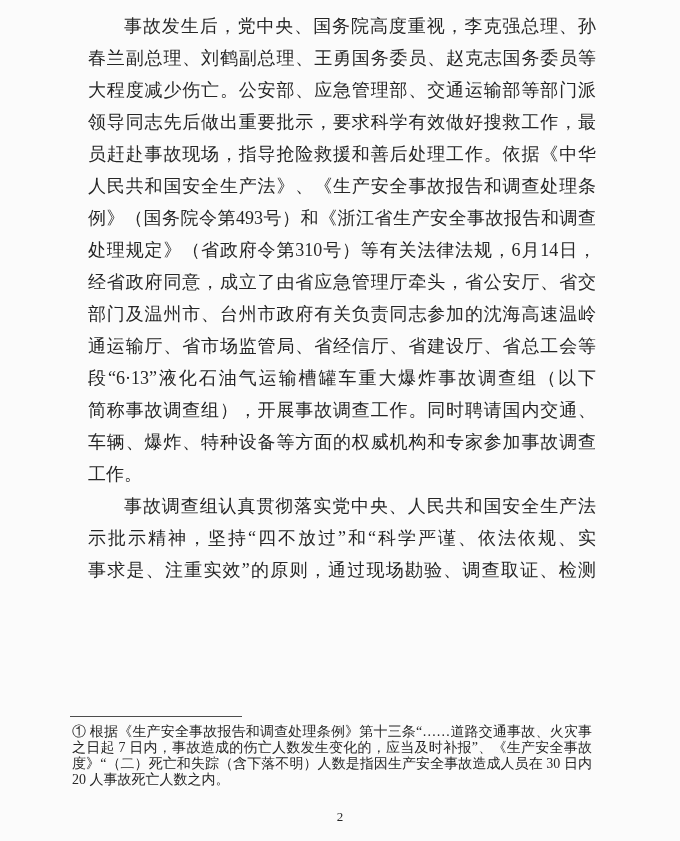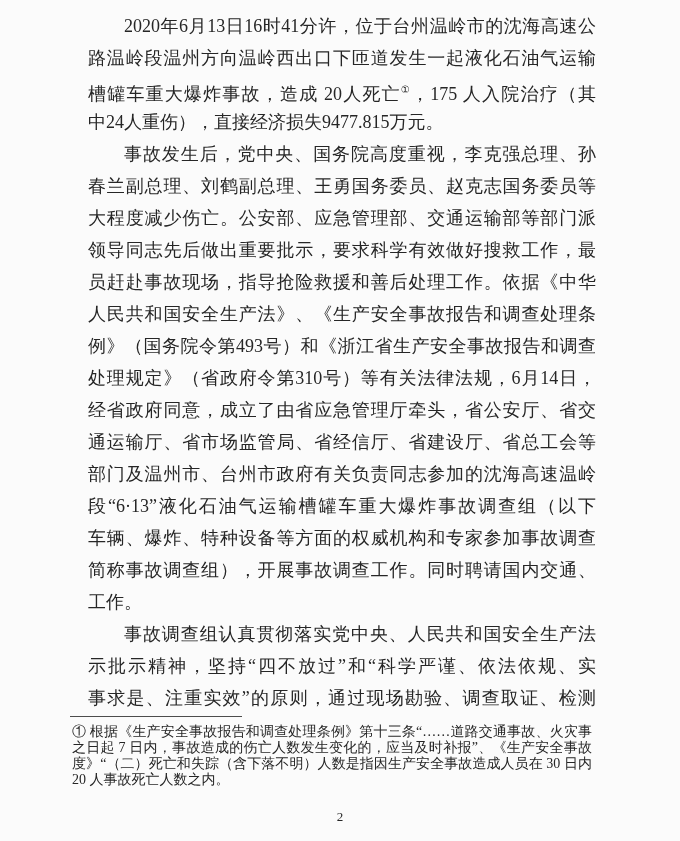--- a/index.html
+++ b/index.html
@@ -77,42 +77,36 @@
     font-size: 13px;
   }
 </style>
 </head>
 <body>
 
 <div class="page">
 
   <div class="body-text">
 
-    <div class="para">
-      <div class="line indent">2020年6月13日16时41分许，位于台州温岭市的沈海高速公</div>
-      <div class="line">路温岭段温州方向温岭西出口下匝道发生一起液化石油气运输</div>
-      <div class="line"><span>槽罐车重大爆炸事故，造成 20人死亡</span><span class="sup">①</span><span>，175 人入院治疗（其</span></div>
-      <div class="line para-end">中24人重伤），直接经济损失9477.815万元。</div>
-    </div>
 
     <div class="para">
       <div class="line indent">事故发生后，党中央、国务院高度重视，李克强总理、孙</div>
       <div class="line">春兰副总理、刘鹤副总理、王勇国务委员、赵克志国务委员等</div>
       <div class="line">大程度减少伤亡。公安部、应急管理部、交通运输部等部门派</div>
       <div class="line">领导同志先后做出重要批示，要求科学有效做好搜救工作，最</div>
       <div class="line">员赶赴事故现场，指导抢险救援和善后处理工作。依据《中华</div>
       <div class="line">人民共和国安全生产法》、《生产安全事故报告和调查处理条</div>
       <div class="line">例》（国务院令第493号）和《浙江省生产安全事故报告和调查</div>
       <div class="line">处理规定》（省政府令第310号）等有关法律法规，6月14日，</div>
       <div class="line">经省政府同意，成立了由省应急管理厅牵头，省公安厅、省交</div>
+      <div class="line">部门及温州市、台州市政府有关负责同志参加的沈海高速温岭</div>
       <div class="line">通运输厅、省市场监管局、省经信厅、省建设厅、省总工会等</div>
-      <div class="line">部门及温州市、台州市政府有关负责同志参加的沈海高速温岭</div>
       <div class="line">段“6·13”液化石油气运输槽罐车重大爆炸事故调查组（以下</div>
+      <div class="line">简称事故调查组），开展事故调查工作。同时聘请国内交通、</div>
       <div class="line">车辆、爆炸、特种设备等方面的权威机构和专家参加事故调查</div>
-      <div class="line">简称事故调查组），开展事故调查工作。同时聘请国内交通、</div>
       <div class="line para-end">工作。</div>
     </div>
 
     <div class="para">
       <div class="line indent">事故调查组认真贯彻落实党中央、人民共和国安全生产法</div>
       <div class="line">示批示精神，坚持“四不放过”和“科学严谨、依法依规、实</div>
       <div class="line">事求是、注重实效”的原则，通过现场勘验、调查取证、检测</div>
     </div>
 
   </div>

